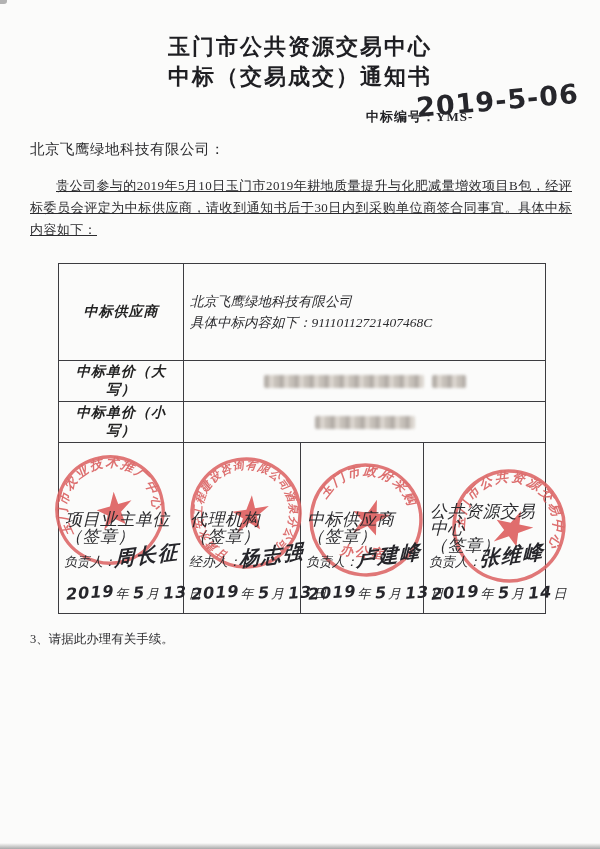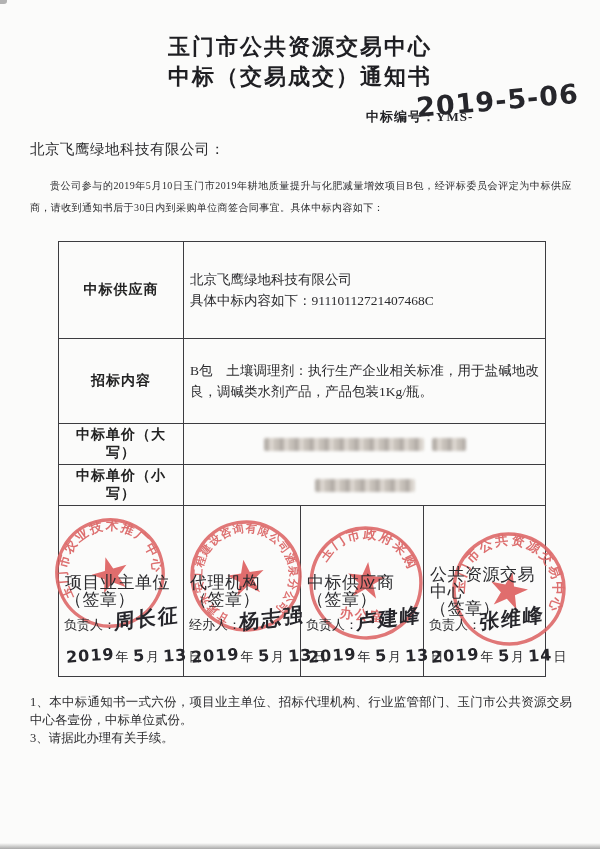--- a/index.html
+++ b/index.html
@@ -12,23 +12,23 @@
   .page{position:absolute;inset:0;}
   
   .titles{padding-top:32px;text-align:center;}
   .title-line{font-size:22px;font-weight:bold;letter-spacing:2px;line-height:30px;color:#1e1e22;}
   
   .notice-printed{position:absolute;top:108px;left:366px;font-size:13px;font-weight:bold;letter-spacing:1px;color:#242428;}
   .hw{font-family:"DejaVu Sans",sans-serif;font-weight:bold;color:#26262b;}
   .hw-no{position:absolute;top:85px;left:416px;font-size:27px;transform:rotate(-5deg);letter-spacing:1px;}
   
   .addressee{margin:48px 28px 8px 30px;font-size:14.5px;letter-spacing:.5px;}
-  .body-par{margin:16px 28px 0 30px;font-size:10px;line-height:22px;text-indent:2em;letter-spacing:.4px;text-align:justify;}
-  
-  table.award{border-collapse:collapse;table-layout:fixed;margin:22px 16px 0 58px;width:487px;}
+  .body-par{margin:16px 28px 0 30px;font-size:13px;line-height:22px;text-indent:2em;letter-spacing:.4px;text-align:justify;text-decoration:underline;}
+  
+  table.award{border-collapse:collapse;table-layout:fixed;margin:22px 16px 0 58px;width:487px;font-style:italic;}
   table.award td{border:1.2px solid #3c3c40;vertical-align:middle;padding:2px 6px;}
   td.lbl{font-weight:bold;text-align:center;font-size:14px;letter-spacing:1px;color:#222;}
   .r1 td{height:92px;} .r2 td{height:80px;} .r3 td{height:36px;} .r4 td{height:36px;}
   .val-center{text-align:left;font-size:13.5px;line-height:21px;}
   .val-left{font-size:13.5px;line-height:21px;text-align:justify;padding:4px 8px;}
   .redact{display:flex;gap:8px;justify-content:center;align-items:center;}
   .redact span{display:block;height:13px;border-radius:2px;filter:blur(1.6px);opacity:.85;
     background:repeating-linear-gradient(90deg,#a9a29b 0 5px,#d6cfc7 5px 10px,#bdb6ae 10px 15px);}
   .redact .b-big{width:160px;} .redact .b-small{width:34px;} .redact .b-mid{width:100px;}
   
@@ -76,24 +76,20 @@
         <col style="width:122px">
     </colgroup>
     <tbody>
         <tr class="r1">
       <td class="lbl">中标供应商</td>
       <td colspan="3" class="val-center">
         <div>北京飞鹰绿地科技有限公司</div>
         <div>具体中标内容如下：91110112721407468C</div>
       </td>
     </tr>
-    <tr class="r2">
-      <td class="lbl">招标内容</td>
-      <td colspan="3" class="val-left">B包　土壤调理剂：执行生产企业相关标准，用于盐碱地改良，调碱类水剂产品，产品包装1Kg/瓶。</td>
-    </tr>
     <tr class="r3">
       <td class="lbl">中标单价（大写）</td>
       <td colspan="3">
         <div class="redact">
           <span class="b-big"></span>
           <span class="b-small"></span>
         </div>
       </td>
     </tr>
     <tr class="r4">
@@ -197,18 +193,17 @@
           <span class="hw hw-digit">5</span><span>月</span>
           <span class="hw hw-digit">14</span><span>日</span>
         </div>
       </td>
 
     </tr>
   </tbody>
     </table>
 
   <div class="footnotes">
-    <div>1、本中标通知书一式六份，项目业主单位、招标代理机构、行业监管部门、玉门市公共资源交易中心各壹份，中标单位贰份。</div>
     <div>3、请据此办理有关手续。</div>
   </div>
 
   <div class="paper-edge"></div>
 </div>
 
 </body></html>

